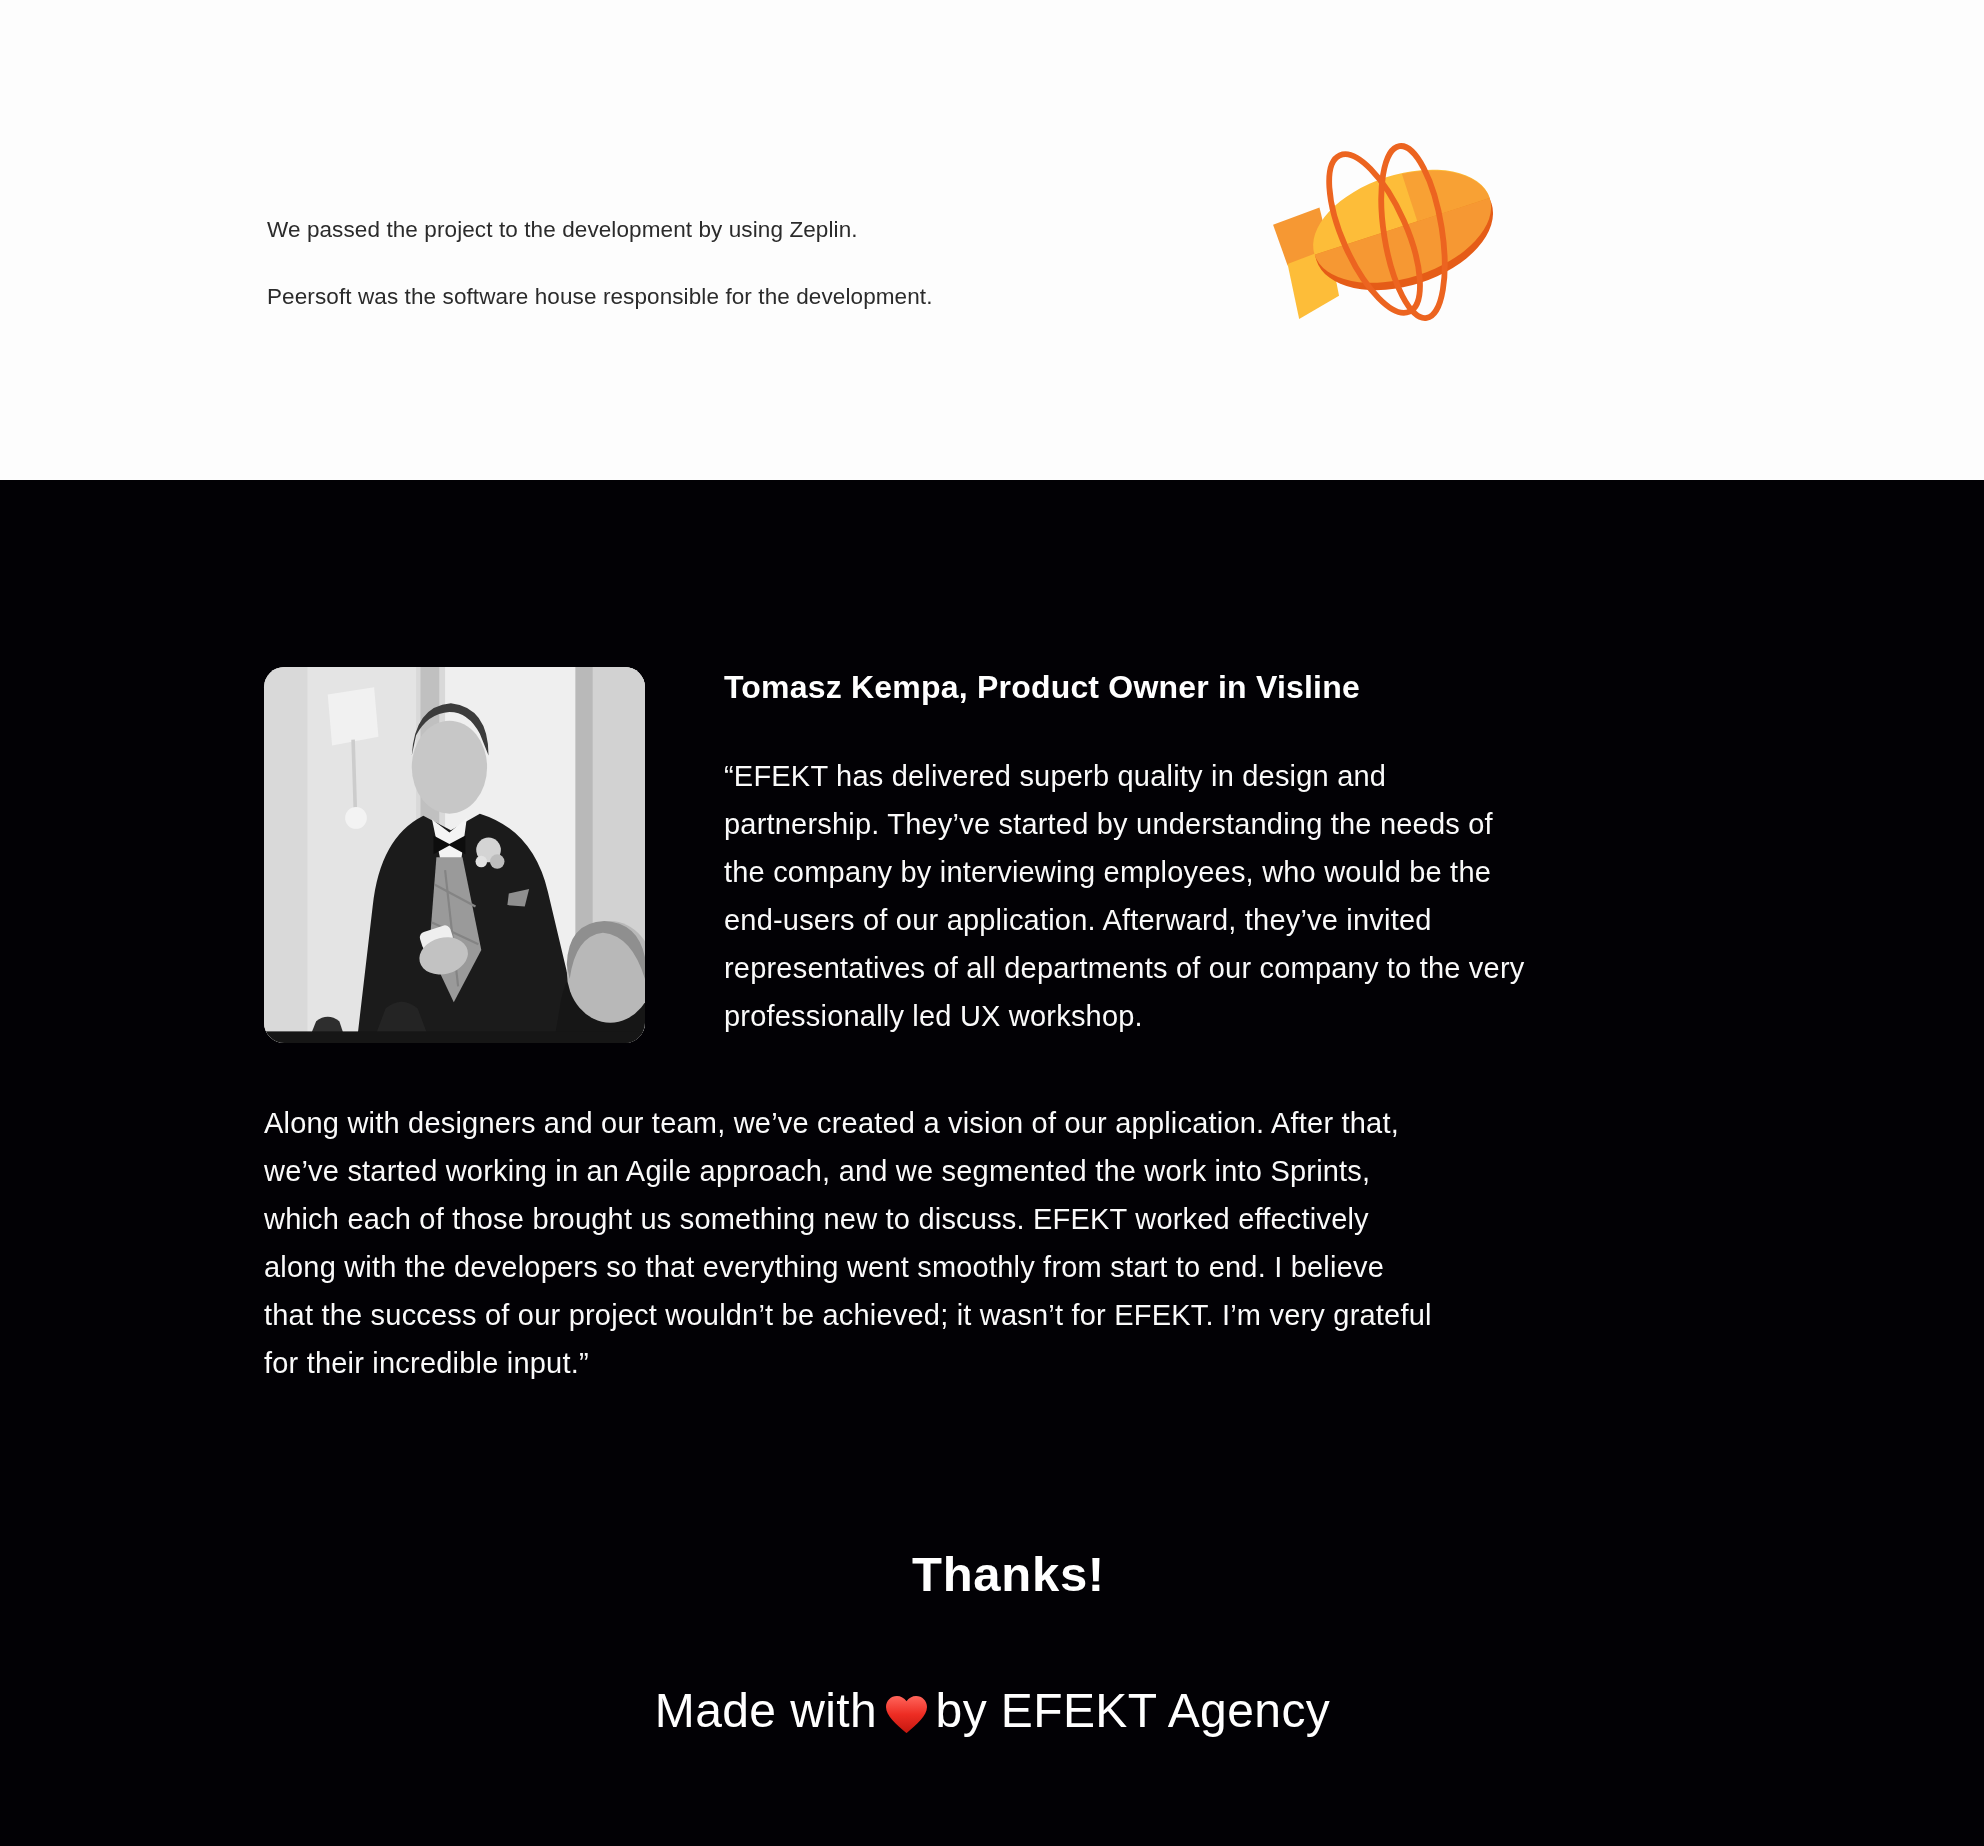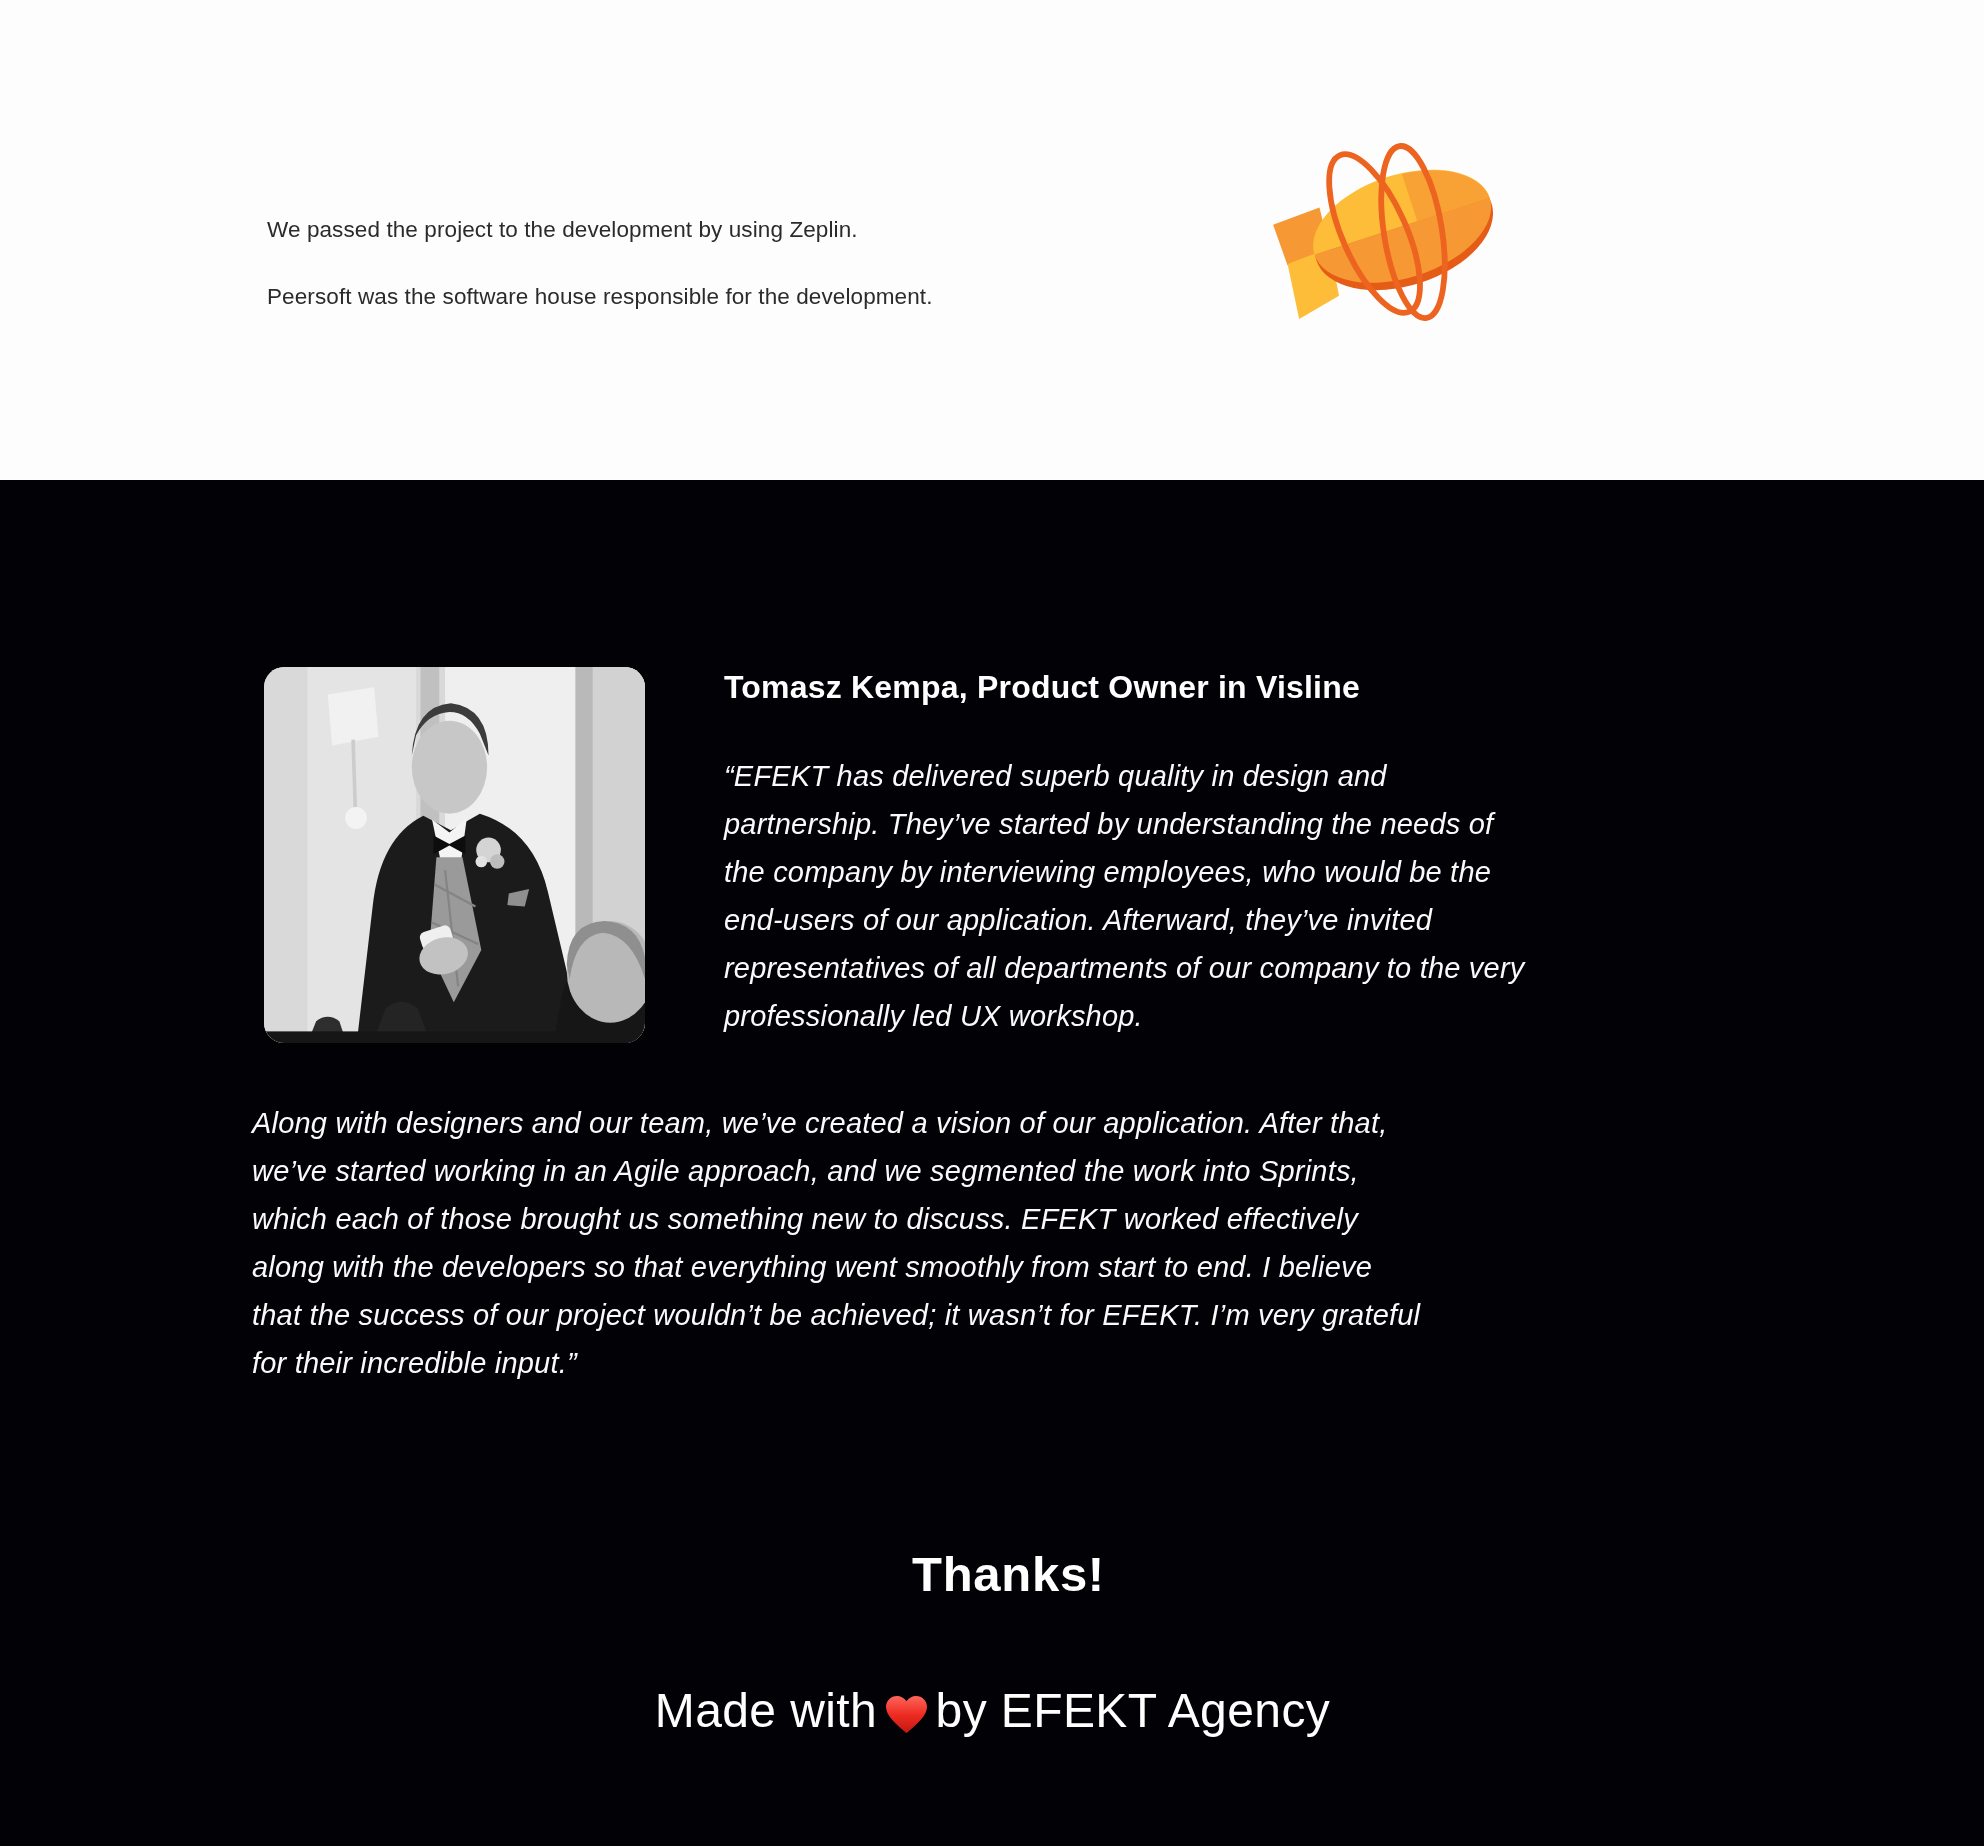--- a/index.html
+++ b/index.html
@@ -48,25 +48,25 @@
     border-radius:20.3px;overflow:hidden;background:#d9d9d9;
   }
   .photo svg{width:100%;height:100%;display:block;}
   .author{
     position:absolute;left:724px;top:187px;margin:0;
     font-size:32px;font-weight:bold;line-height:1.25;color:#ffffff;
     letter-spacing:0.2px;
   }
   .quote{
     position:absolute;margin:0;
-    font-size:29px;font-style:italic;line-height:48px;
+    font-size:29px;line-height:48px;
     color:var(--text-light);letter-spacing:0.2px;white-space:pre-line;
   }
   .quote.q1{left:724px;top:272px;width:1061px;}
-  .quote.q2{left:252px;top:619px;width:1482px;}
+  .quote.q2{left:264px;top:619px;width:1482px;}
   .thanks{
     position:absolute;left:16px;top:1068px;width:1985px;margin:0;
     text-align:center;font-size:49px;font-weight:bold;line-height:1.1;
     color:#ffffff;letter-spacing:0.7px;
   }
   .made-with{
     position:absolute;left:0;top:1200px;width:1985px;margin:0;
     text-align:center;font-size:48px;line-height:1.3;color:#ffffff;
     letter-spacing:0.4px;
   }

